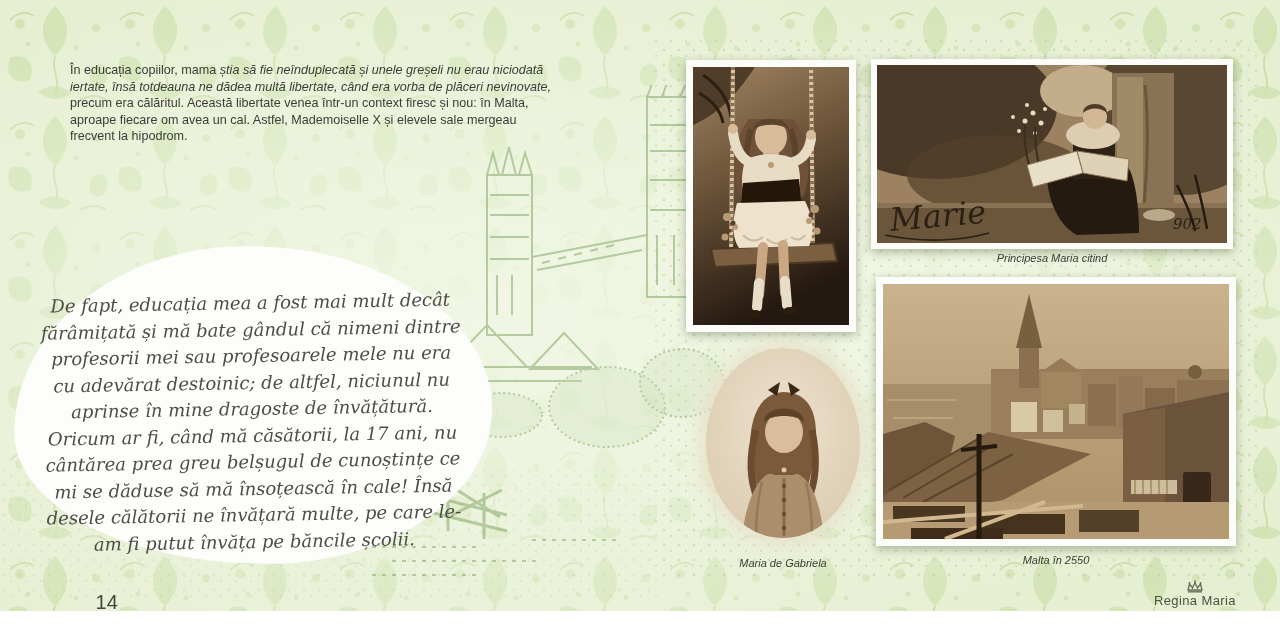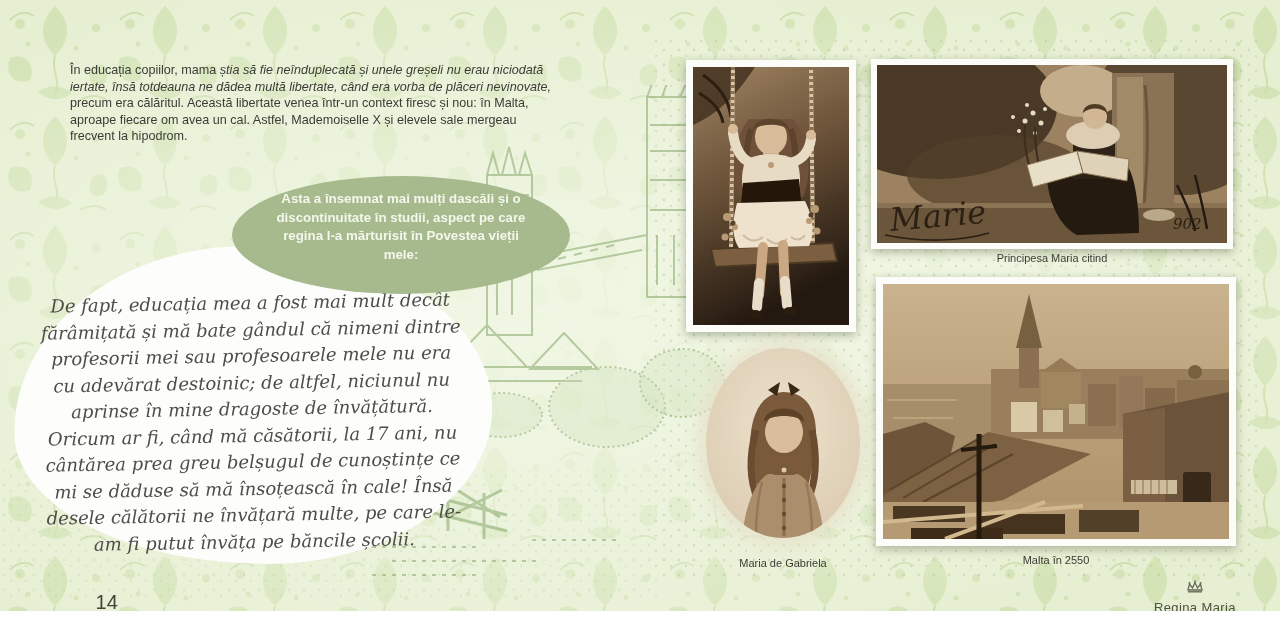--- a/index.html
+++ b/index.html
@@ -29,32 +29,32 @@
 
   .photo{position:absolute;z-index:6;background:#fcfcf8;box-shadow:0 3px 9px rgba(50,60,30,.35);}
   .photo svg{display:block;}
   .photo-swing{left:686px;top:60px;padding:7px;}
   .photo-reading{left:871px;top:59px;padding:6px;}
   .photo-malta{left:876px;top:277px;padding:7px;}
   .photo-oval{left:706px;top:348px;width:154px;height:190px;border-radius:50%;overflow:hidden;
     z-index:6;position:absolute;box-shadow:0 0 16px 8px rgba(232,224,202,.85);}
   .photo-oval svg{display:block;}
 
-  .caption{position:absolute;z-index:6;font-size:11px;color:#3c3d36;text-align:center;}
+  .caption{position:absolute;z-index:6;font-style:italic;font-size:11px;color:#3c3d36;text-align:center;}
   .cap-reading{left:871px;top:252px;width:362px;}
   .cap-malta{left:876px;top:554px;width:360px;}
   .cap-portrait{left:686px;top:557px;width:194px;}
 
   .footer{position:absolute;z-index:7;display:flex;align-items:center;gap:10px;flex-direction:column;}
   .footer-left{left:44px;top:591px;}
   .footer-right{right:44px;top:580px;align-items:flex-end;}
   .page-num{font-size:20px;font-weight:500;color:#42463a;}
   .foot-div{font-size:15px;color:#9aa188;padding-bottom:1px;}
   .author{font-size:11.5px;letter-spacing:.8px;color:#545948;font-weight:600;padding-bottom:2px;}
-  .title-col{display:flex;flex-direction:column;align-items:center;gap:7px;}
+  .title-col{display:flex;flex-direction:column;align-items:center;gap:0;}
   .book-title{font-size:13px;color:#4c5142;letter-spacing:.4px;}
 </style>
 </head>
 <body>
 
 <div class="stage">
 
   <svg class="layer" width="1280" height="640" aria-hidden="true">
     <defs>
       <pattern id="damask" width="110" height="110" patternUnits="userSpaceOnUse">
@@ -118,23 +118,20 @@
     </g>
     <g stroke="#8fae74" stroke-width="2" fill="none" stroke-dasharray="4 6">
       <path d="M10,462 h120 M40,476 h150 M20,490 h110 M180,455 h90"></path>
     </g>
   </svg>
 
   <div class="intro">
     <p><span>În educația copiilor, mama </span><i>știa să fie neînduplecată și unele greșeli nu erau niciodată iertate, însă totdeauna ne dădea multă libertate, când era vorba de plăceri nevinovate,</i><span> precum era călăritul. Această libertate venea într-un context firesc și nou: în Malta, aproape fiecare om avea un cal. Astfel, Mademoiselle X și elevele sale mergeau frecvent la hipodrom.</span></p>
   </div>
 
-  <div class="callout">
-    <span>Asta a însemnat mai mulți dascăli și o discontinuitate în studii, aspect pe care regina l-a mărturisit în </span><b>Povestea vieții mele</b><span>:</span>
-  </div>
 
   <div class="quote-bubble">
     <div class="quote-text">De fapt, educația mea a fost mai mult decât fărâmițată și mă bate gândul că nimeni dintre profesorii mei sau profesoarele mele nu era cu adevărat destoinic; de altfel, niciunul nu aprinse în mine dragoste de învățătură. Oricum ar fi, când mă căsătorii, la 17 ani, nu cântărea prea greu belșugul de cunoștințe ce mi se dăduse să mă însoțească în cale! Însă desele călătorii ne învățară multe, pe care le-am fi putut învăța pe băncile școlii.</div>
   </div>
 
   <div class="photo photo-swing">
     <svg width="156" height="258" viewBox="0 0 156 258" aria-hidden="true">
       <defs>
         <linearGradient id="swbg" x1="0" y1="0" x2="0.3" y2="1">
           <stop offset="0" stop-color="#a08463"></stop>

